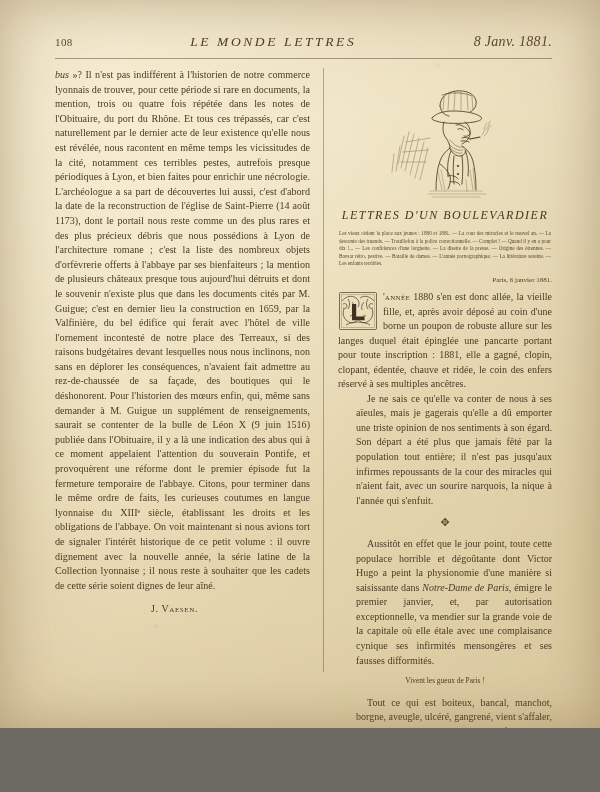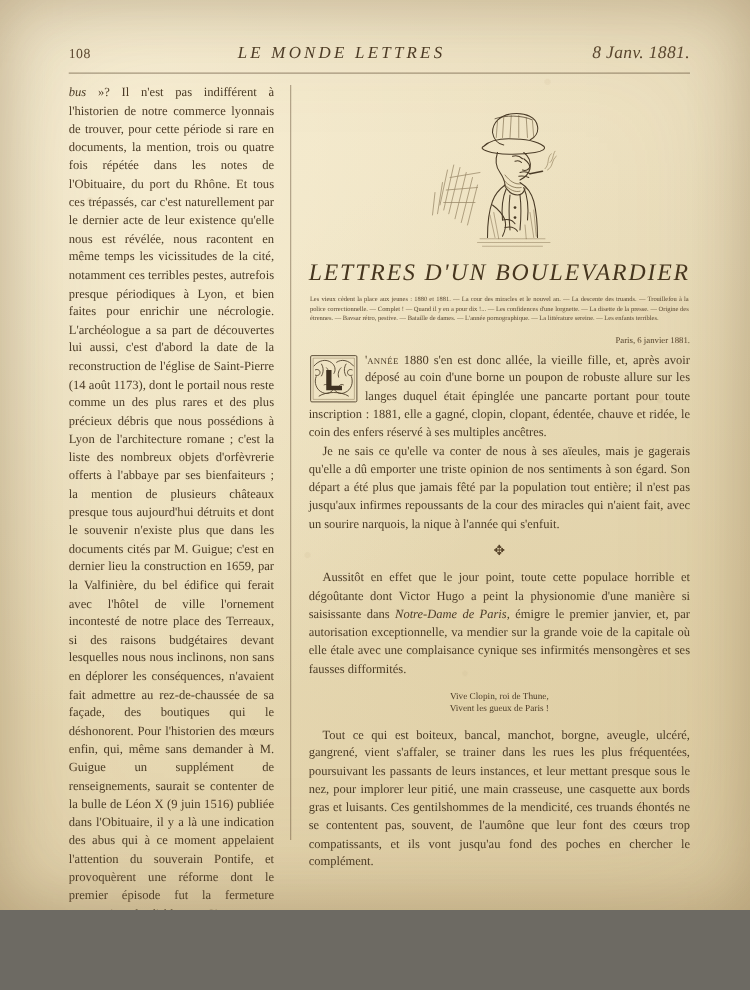--- a/index.html
+++ b/index.html
@@ -79,21 +79,21 @@
 
   
   .cut{
     width:100%;height:132px;position:relative;margin:2px 0 6px;
     display:flex;align-items:flex-end;justify-content:center;
   }
   .cut svg{display:block;}
 
   
   .art-title{
-    text-align:center;font-style:italic;font-size:19px;
+    text-align:center;font-style:italic;font-size:12px;
     letter-spacing:1.5px;color:#46361f;margin:4px 0 7px;white-space:nowrap;
   }
   .summary{
     font-size:5.2px;line-height:7.6px;text-align:justify;
     color:#594731;margin-bottom:8px;padding:0 1px;
   }
   .dateline{
     text-align:right;font-size:7px;margin:2px 0 6px;color:#55432c;
   }
 
@@ -107,21 +107,21 @@
 
   
   .fleuron{
     text-align:center;font-size:11px;color:#554229;
     margin:9px 0 9px;line-height:1;
   }
   .verse{
     text-align:center;font-size:7.4px;line-height:10.5px;
     margin:8px 0 9px;color:#4b3b26;
   }
-  .para{margin-top:0;text-indent:11px;}
+  .para{margin-top:0;text-indent:11px;margin-left:18px;}
 </style>
 </head>
 <body>
 
 <div class="page">
 
   <div class="runhead">
     <div class="folio">108</div>
     <div class="journal">LE MONDE LETTRES</div>
     <div class="issue">8 Janv. 1881.</div>
@@ -269,21 +269,20 @@
         <p class="body">'<span class="sc">année</span> 1880 s'en est donc allée, la vieille fille, et, après avoir déposé au coin d'une borne un poupon de robuste allure sur les langes duquel était épinglée une pancarte portant pour toute inscription : 1881, elle a gagné, clopin, clopant, édentée, chauve et ridée, le coin des enfers réservé à ses multiples ancêtres.</p>
       </div>
 
       <p class="body para">Je ne sais ce qu'elle va conter de nous à ses aïeules, mais je gagerais qu'elle a dû emporter une triste opinion de nos sentiments à son égard. Son départ a été plus que jamais fêté par la population tout entière; il n'est pas jusqu'aux infirmes repoussants de la cour des miracles qui n'aient fait, avec un sourire narquois, la nique à l'année qui s'enfuit.</p>
 
       <div class="fleuron">✥</div>
 
       <p class="body para">Aussitôt en effet que le jour point, toute cette populace horrible et dégoûtante dont Victor Hugo a peint la physionomie d'une manière si saisissante dans <em>Notre-Dame de Paris</em>, émigre le premier janvier, et, par autorisation exceptionnelle, va mendier sur la grande voie de la capitale où elle étale avec une complaisance cynique ses infirmités mensongères et ses fausses difformités.</p>
 
       <div class="verse">
-        <div>Vive Clopin, roi de Thune,</div>
         <div>Vivent les gueux de Paris !</div>
       </div>
 
       <p class="body para">Tout ce qui est boiteux, bancal, manchot, borgne, aveugle, ulcéré, gangrené, vient s'affaler, se trainer dans les rues les plus fréquentées, poursuivant les passants de leurs instances, et leur mettant presque sous le nez, pour implorer leur pitié, une main crasseuse, une casquette aux bords gras et luisants. Ces gentilshommes de la mendicité, ces truands éhontés ne se contentent pas, souvent, de l'aumône que leur font des cœurs trop compatissants, et ils vont jusqu'au fond des poches en chercher le complément.</p>
 
     </div>
   </div>
 
   <div class="grain"></div>
   <div class="vignette"></div>

